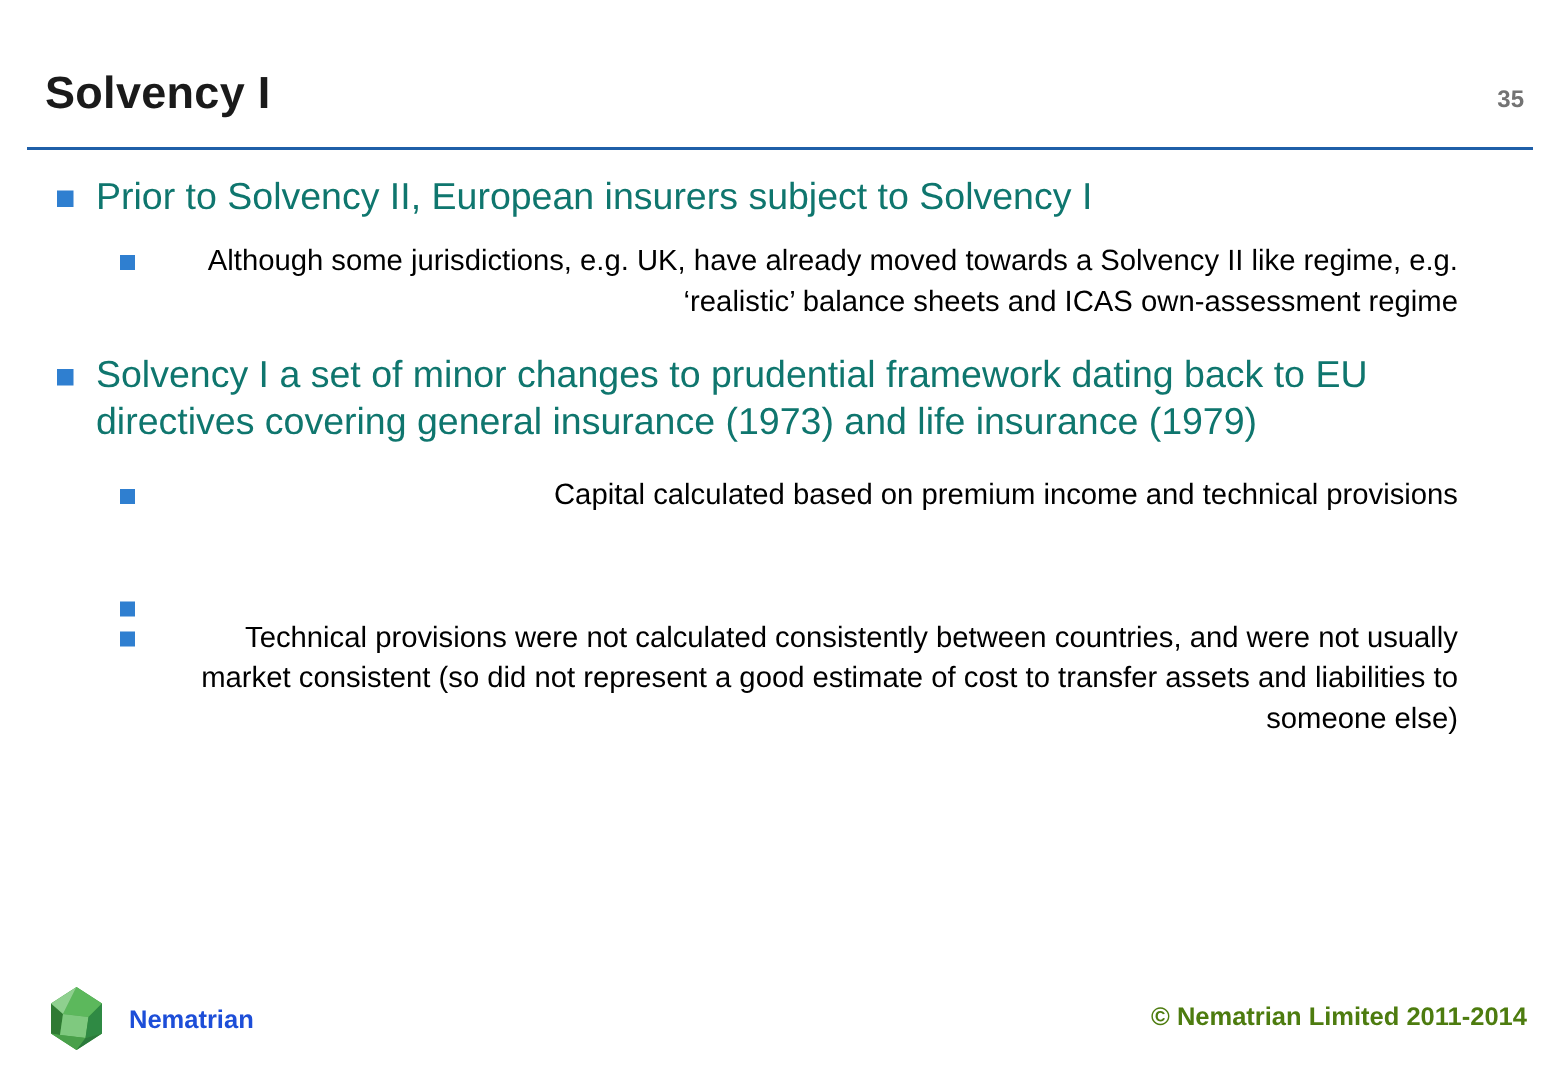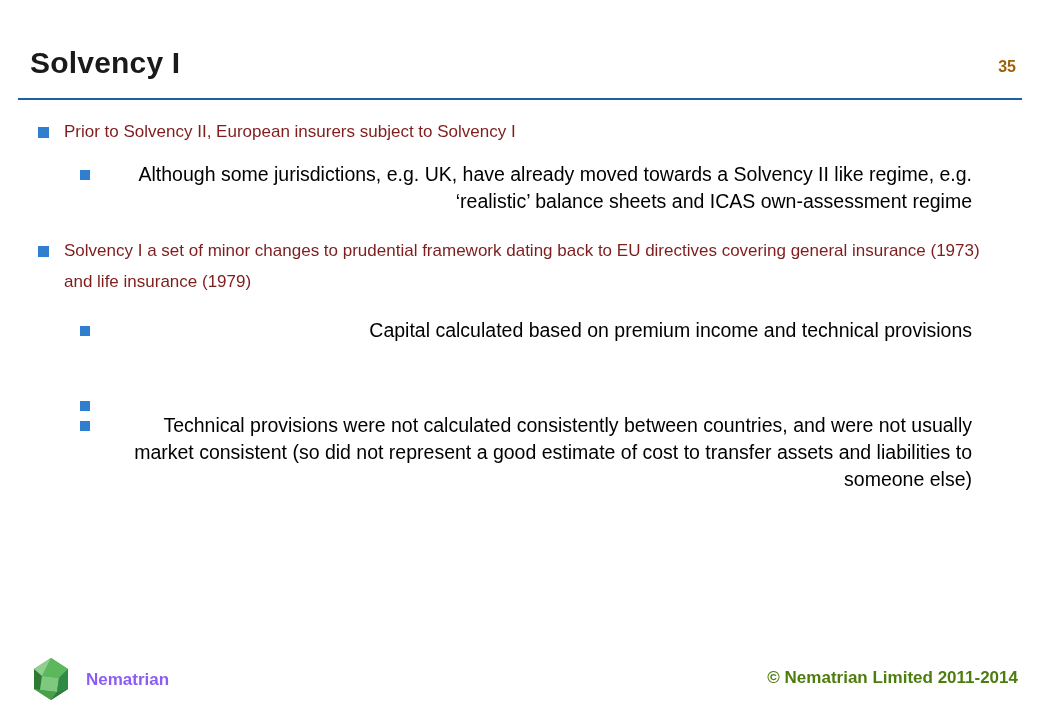--- a/index.html
+++ b/index.html
@@ -37,21 +37,21 @@
     font-weight: bold;
     color: #1a1a1a;
     letter-spacing: 0.2px;
   }
   .slide-number {
     position: absolute;
     right: 24px;
     top: 12px;
     font-size: 16px;
     font-weight: bold;
-    color: #a16207;
+    color: #737373;
   }
   .header-rule {
     position: absolute;
     left: 18px;
     top: 52px;
     width: 1004px;
     height: 2px;
     background: #1f5fa8;
   }
 
@@ -69,24 +69,24 @@
   }
   .bullet .marker {
     position: absolute;
     background: #2f7fd0;
   }
 
   
   .lvl1 {
     padding-left: 64px;
     padding-right: 40px;
-    font-size: 17px;
+    font-size: 25px;
     line-height: 31px;
     margin-bottom: 4px;
-    color: #7f1d1d;
+    color: #0f766e;
   }
   .lvl1 .marker {
     left: 38px;
     top: 11px;
     width: 11px;
     height: 11px;
   }
 
   
   .lvl2 {
@@ -123,21 +123,21 @@
     bottom: 18px;
     width: 46px;
     height: 46px;
   }
   .brand {
     position: absolute;
     left: 86px;
     bottom: 30px;
     font-size: 17px;
     font-weight: bold;
-    color: #8b5cf6;
+    color: #1d4ed8;
   }
   .copyright {
     position: absolute;
     right: 22px;
     bottom: 32px;
     font-size: 17px;
     font-weight: bold;
     color: #4d7c0f;
   }
 </style>

